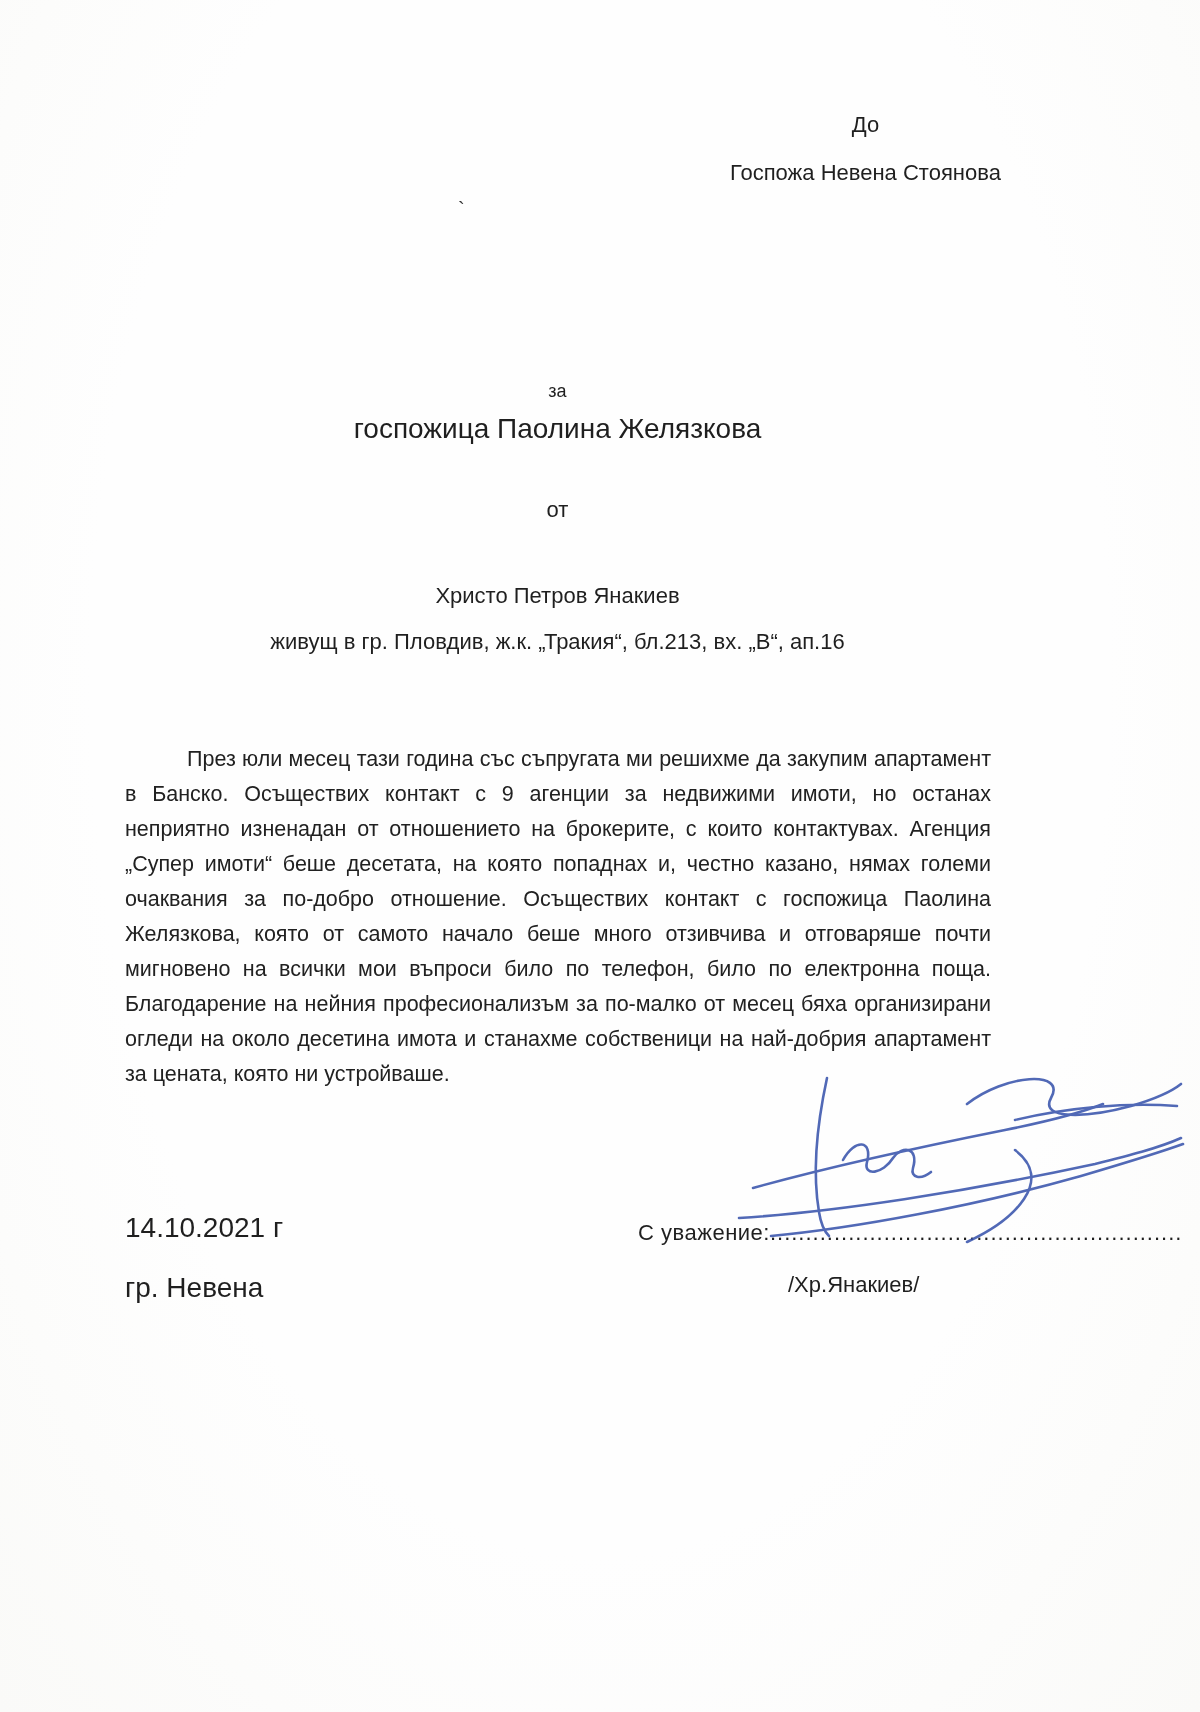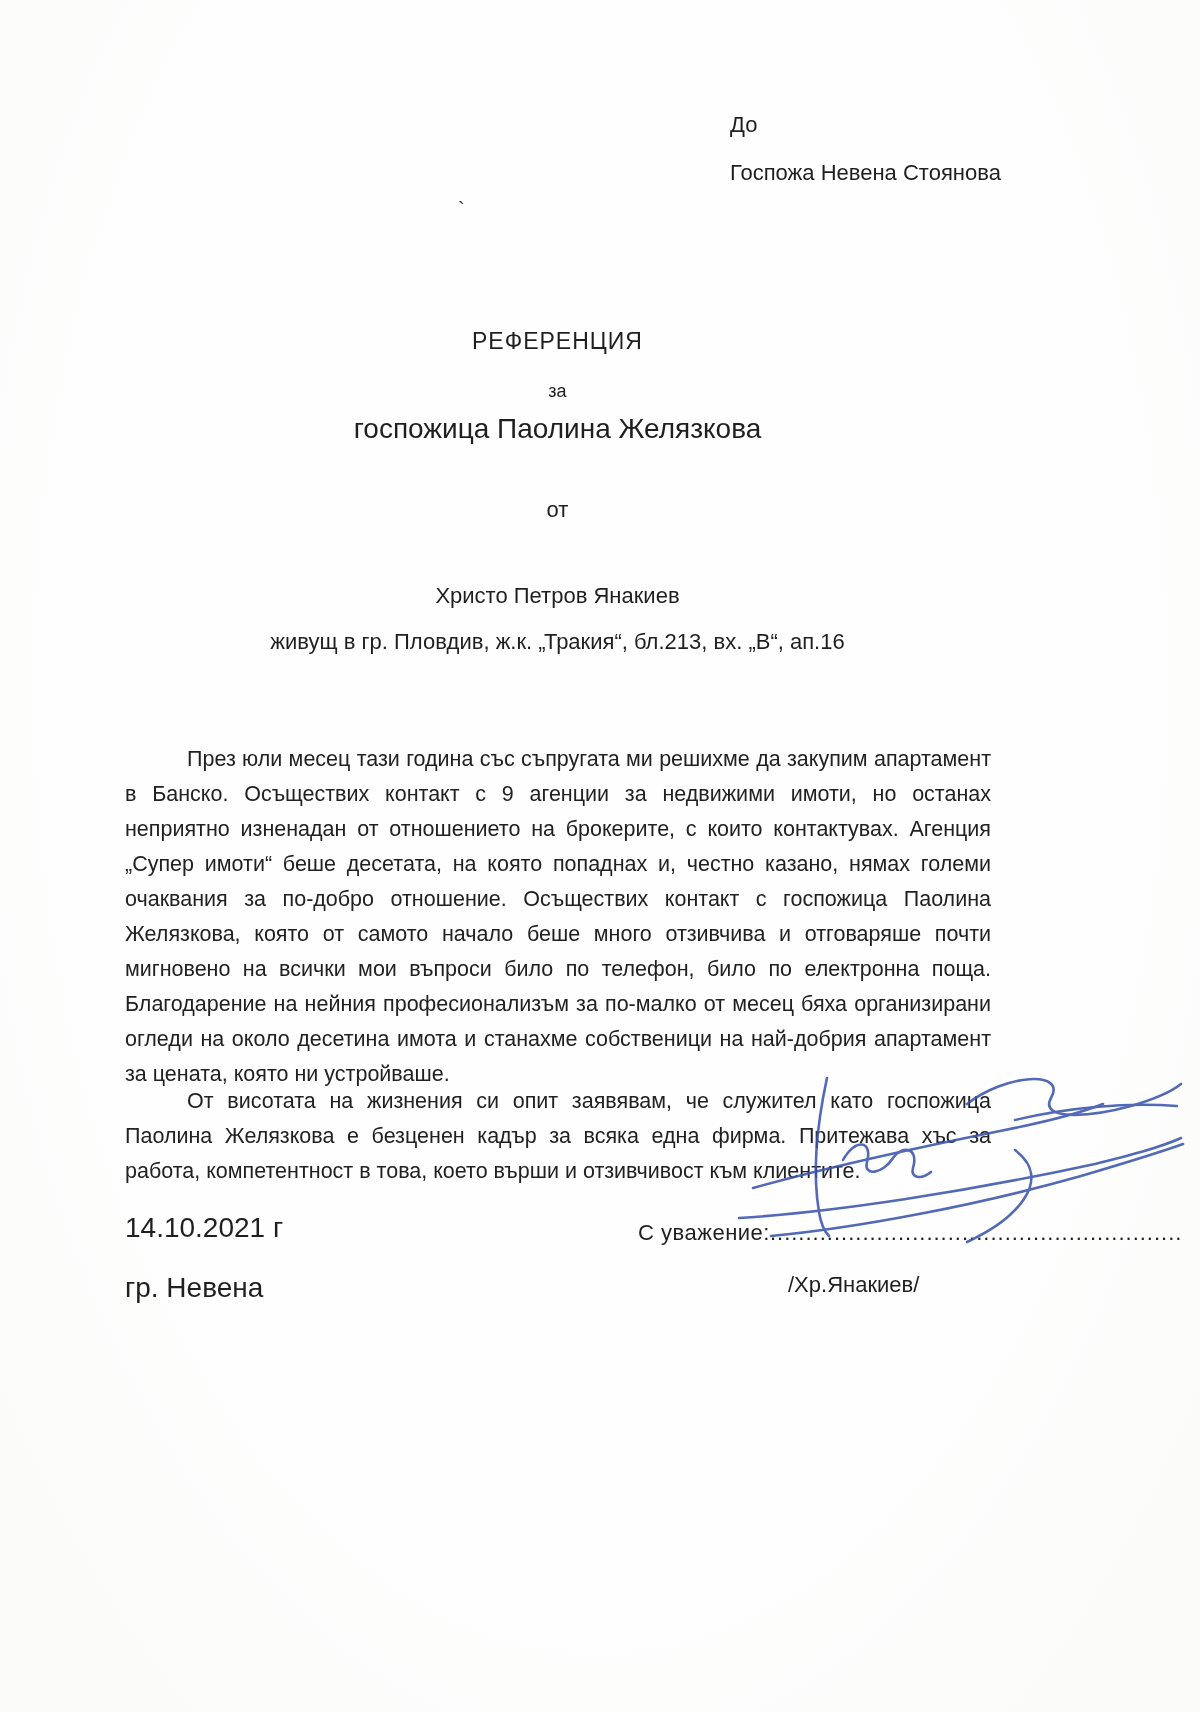--- a/index.html
+++ b/index.html
@@ -12,21 +12,21 @@
     position:relative;
     width:1200px;height:1712px;
     background:#fdfdfc;
     background-image:radial-gradient(ellipse at 50% 40%, #fefefe 60%, #fafaf8 100%);
     color:#1f1f1f;
     overflow:hidden;
   }
   .abs{position:absolute;}
   .recipient-block{
     left:730px; top:112px;
-    font-size:22px; line-height:25px;
+    font-size:22px; line-height:25px;text-align:center;
   }
   .recipient-block .line{margin-bottom:23px; white-space:nowrap;}
   .stray-mark{
     left:458px; top:198px;
     font-size:20px; color:#333;
   }
   .col{
     left:125px; width:865px; text-align:center;
   }
   .doc-title{
@@ -67,35 +67,33 @@
 
 <div class="page">
 
   <div class="abs recipient-block">
     <div class="line">До</div>
     <div class="line">Госпожа Невена Стоянова</div>
   </div>
 
   <div class="abs stray-mark">`</div>
 
-  <div class="abs col doc-title">РЕФЕРЕНЦИЯ</div>
 
   <div class="abs col prep-za">за</div>
 
   <div class="abs col subject-name">госпожица Паолина Желязкова</div>
 
   <div class="abs col prep-ot">от</div>
 
   <div class="abs col author-name">Христо Петров Янакиев</div>
 
   <div class="abs col author-address">живущ в гр. Пловдив, ж.к. „Тракия“, бл.213, вх. „В“, ап.16</div>
 
   <p class="abs para para-1">През юли месец тази година със съпругата ми решихме да закупим апартамент в Банско. Осъществих контакт с 9 агенции за недвижими имоти, но останах неприятно изненадан от отношението на брокерите, с които контактувах. Агенция „Супер имоти“ беше десетата, на която попаднах и, честно казано, нямах големи очаквания за по-добро отношение. Осъществих контакт с госпожица Паолина Желязкова, която от самото начало беше много отзивчива и отговаряше почти мигновено на всички мои въпроси било по телефон, било по електронна поща. Благодарение на нейния професионализъм за по-малко от месец бяха организирани огледи на около десетина имота и станахме собственици на най-добрия апартамент за цената, която ни устройваше.</p>
 
-  <p class="abs para para-2">От висотата на жизнения си опит заявявам, че служител като госпожица Паолина Желязкова е безценен кадър за всяка една фирма. Притежава хъс за работа, компетентност в това, което върши и отзивчивост към клиентите.</p>
 
   <div class="abs date-city doc-date">14.10.2021 г</div>
 
   <div class="abs date-city doc-city">гр. Невена</div>
 
   <div class="abs closing-line"><span>С уважение:</span><span class="closing-dots">..........................................................</span></div>
 
   <div class="abs signed-name">/Хр.Янакиев/</div>
 
   <svg class="abs signature-svg" width="480" height="200" viewBox="0 0 480 200" fill="none">

